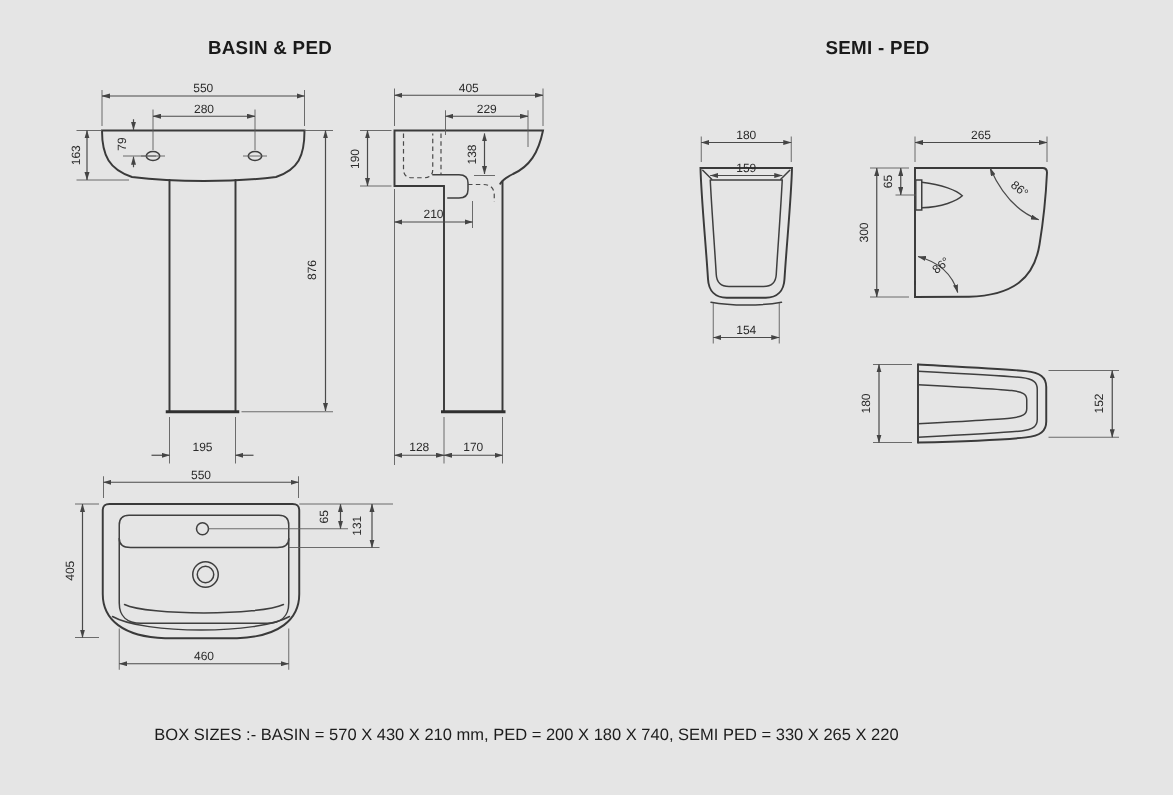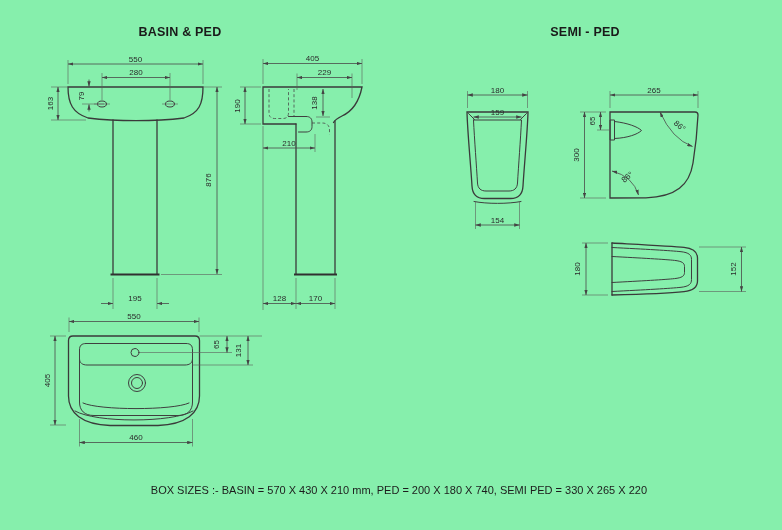--- a/index.html
+++ b/index.html
@@ -1,22 +1,22 @@
 <!DOCTYPE html>
 <html><head>
 <meta charset="utf-8">
 <style>
   html,body{margin:0;padding:0;background:#ffffff;}
-  .sheet{position:relative;width:782px;height:530px;background:#86efac;overflow:hidden;
+  .sheet{position:relative;width:782px;height:530px;background:#e5e5e5;overflow:hidden;
          font-family:"Liberation Sans", sans-serif;}
   .title{position:absolute;font-weight:bold;font-size:12.5px;color:#1a1a1a;
          letter-spacing:.2px;text-align:center;width:150px;}
   .title-left{left:105px;top:25px;}
   .title-right{left:510px;top:25px;text-align:center;}
-  .footer{position:absolute;left:55px;top:484px;width:592px;text-align:right;
+  .footer{position:absolute;left:55px;top:484px;width:592px;text-align:center;
           font-size:11px;color:#1c1c1c;}
   svg{position:absolute;left:0;top:0;}
   .ol{stroke:#3a3a3a;stroke-width:1.3;fill:none;stroke-linecap:round;}
   .ol2{stroke:#3f3f3f;stroke-width:1;fill:none;stroke-linecap:round;}
   .thk{stroke:#303030;stroke-width:1.9;fill:none;stroke-linecap:butt;}
   .dl{stroke:#4a4a4a;stroke-width:.8;fill:none;}
   .xl{stroke:#5c5c5c;stroke-width:.6;fill:none;}
   .da{stroke:#4a4a4a;stroke-width:.8;fill:none;stroke-dasharray:3 2.2;}
   text.dim{font:8px "Liberation Sans", sans-serif;fill:#2b2b2b;text-anchor:middle;}
 </style>

